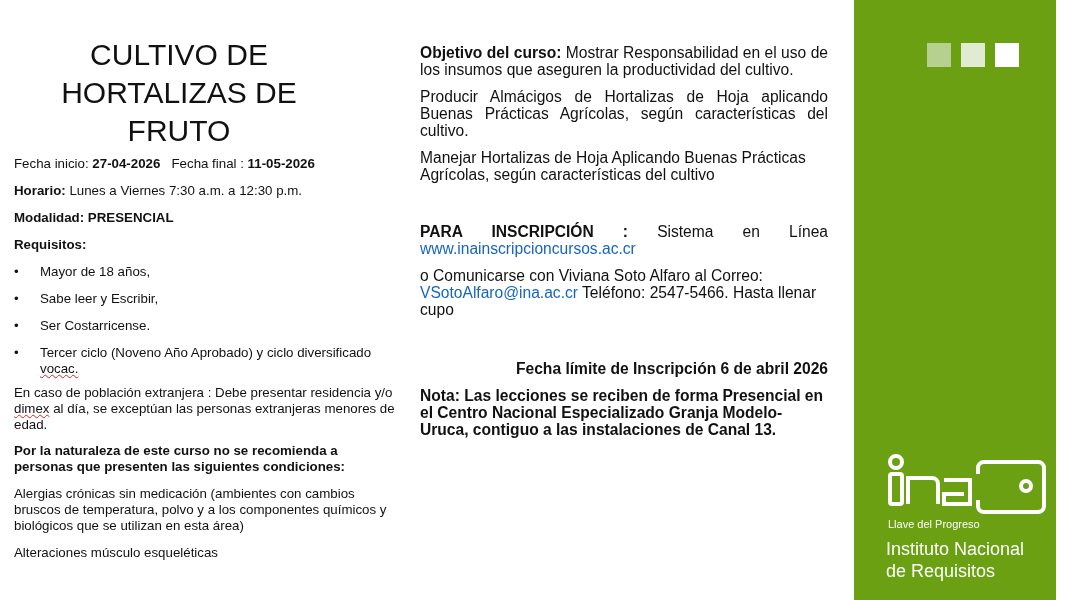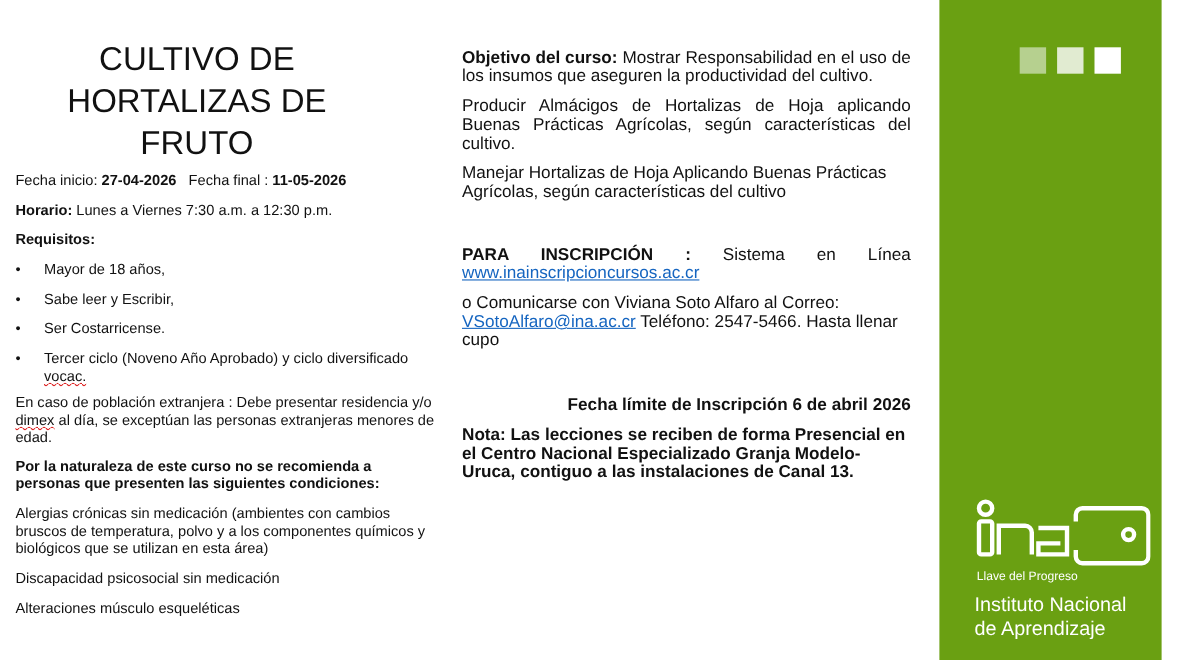--- a/index.html
+++ b/index.html
@@ -8,21 +8,21 @@
     .title { font-size:30px; line-height:38px; text-align:center; width:330px; margin:0 0 6px 0; font-weight:normal; }
     .left p { margin:0 0 11px 0; }
     .left ul { list-style:none; margin:0; padding:0; }
     .left li { position:relative; padding-left:26px; margin:0 0 11px 0; }
     .left li .bullet { position:absolute; left:0; top:0; }
     .squiggle { text-decoration: underline wavy #d22; text-decoration-thickness:1px; }
     b { font-weight:bold; }
     .mid { position:absolute; left:420px; top:44px; width:408px; font-size:15.6px; line-height:17px; }
     .mid p { margin:0 0 10px 0; }
     .justify { text-align:justify; }
-    .link { color:#1565c0; text-decoration:underline; }
+    .link { color:#1565c0; }
     .bold { font-weight:bold; }
     .green { position:absolute; left:854px; top:0; width:202px; height:600px; background:#6aa012; }
     .sq { position:absolute; top:43px; width:24px; height:24px; }
     .sq1 { left:73px; background:#b6d08f; }
     .sq2 { left:107px; background:#e1ebd1; }
     .sq3 { left:141px; background:#ffffff; }
     .logo { position:absolute; left:32px; top:452px; width:190px; height:145px; color:#fff; }
     .tagline { position:absolute; left:2px; top:66px; font-size:11px; color:#fff; }
     .inst { position:absolute; left:0; top:86px; width:180px; text-align:left; font-size:18px; line-height:22px; color:#fff; }
   </style>
@@ -31,33 +31,33 @@
 
 <div class="left">
   <h1 class="title">
     <span>CULTIVO DE</span><br>
     <span>HORTALIZAS DE FRUTO</span>
   </h1>
   <p>
     <span>Fecha inicio: </span><b>27-04-2026</b>&nbsp;&nbsp;&nbsp;<span>Fecha final : </span><b>11-05-2026</b>
   </p>
   <p><b>Horario:</b><span> Lunes a Viernes 7:30 a.m. a 12:30 p.m.</span></p>
+  <p><b>Modalidad: PRESENCIAL</b></p>
   <p><b>Requisitos:</b></p>
   <ul>
     <li><span class="bullet">•</span><span>Mayor de 18 años,</span></li>
     <li><span class="bullet">•</span><span>Sabe leer y Escribir,</span></li>
     <li><span class="bullet">•</span><span>Ser Costarricense.</span></li>
     <li style="margin-bottom:8px;"><span class="bullet">•</span><span>Tercer ciclo (Noveno Año Aprobado) y ciclo diversificado</span><br><span class="squiggle">vocac.</span></li>
   </ul>
   <p style="margin-bottom:10px;">
     <span>En caso de población extranjera : Debe presentar residencia y/o </span><span class="squiggle">dimex</span><span> al día, se exceptúan las personas extranjeras menores de edad.</span>
   </p>
   <p><b>Por la naturaleza de este curso no se recomienda a personas que presenten las siguientes condiciones:</b></p>
   <p>Alergias crónicas sin medicación (ambientes con cambios bruscos de temperatura, polvo y a los componentes químicos y biológicos que se utilizan en esta área)</p>
-  <p>Discapacidad psicosocial sin medicación</p>
   <p>Alteraciones músculo esqueléticas</p>
 </div>
 
 <div class="mid">
   <p class="justify"><b>Objetivo del curso:</b><span> Mostrar Responsabilidad en el uso de los insumos que aseguren la productividad del cultivo.</span></p>
   <p class="justify">Producir Almácigos de Hortalizas de Hoja aplicando Buenas Prácticas Agrícolas, según características del cultivo.</p>
   <p>Manejar Hortalizas de Hoja Aplicando Buenas Prácticas Agrícolas, según características del cultivo</p>
   <p class="justify" style="margin-top:40px;">
     <b>PARA INSCRIPCIÓN :</b><span> Sistema en Línea </span><a class="link">www.inainscripcioncursos.ac.cr</a>
   </p>
@@ -79,16 +79,16 @@
         <rect x="4" y="22" width="12" height="30" rx="2"></rect>
         <path d="M22 52 V26 h24 a6 6 0 0 1 6 6 V52"></path>
         <path d="M58 28 h26 v24 h-26 v-10 h20"></path>
         <path d="M92 22 v-6 a6 6 0 0 1 6 -6 h54 a6 6 0 0 1 6 6 v38 a6 6 0 0 1 -6 6 h-54 a6 6 0 0 1 -6 -6 v-6"></path>
         <circle cx="140" cy="34" r="5"></circle>
       </g>
     </svg>
     <div class="tagline">Llave del Progreso</div>
     <div class="inst">
       <span>Instituto Nacional</span><br>
-      <span>de Aprendizaje</span>
+      <span>de Requisitos</span>
     </div>
   </div>
 </div>
 
 </body></html>

